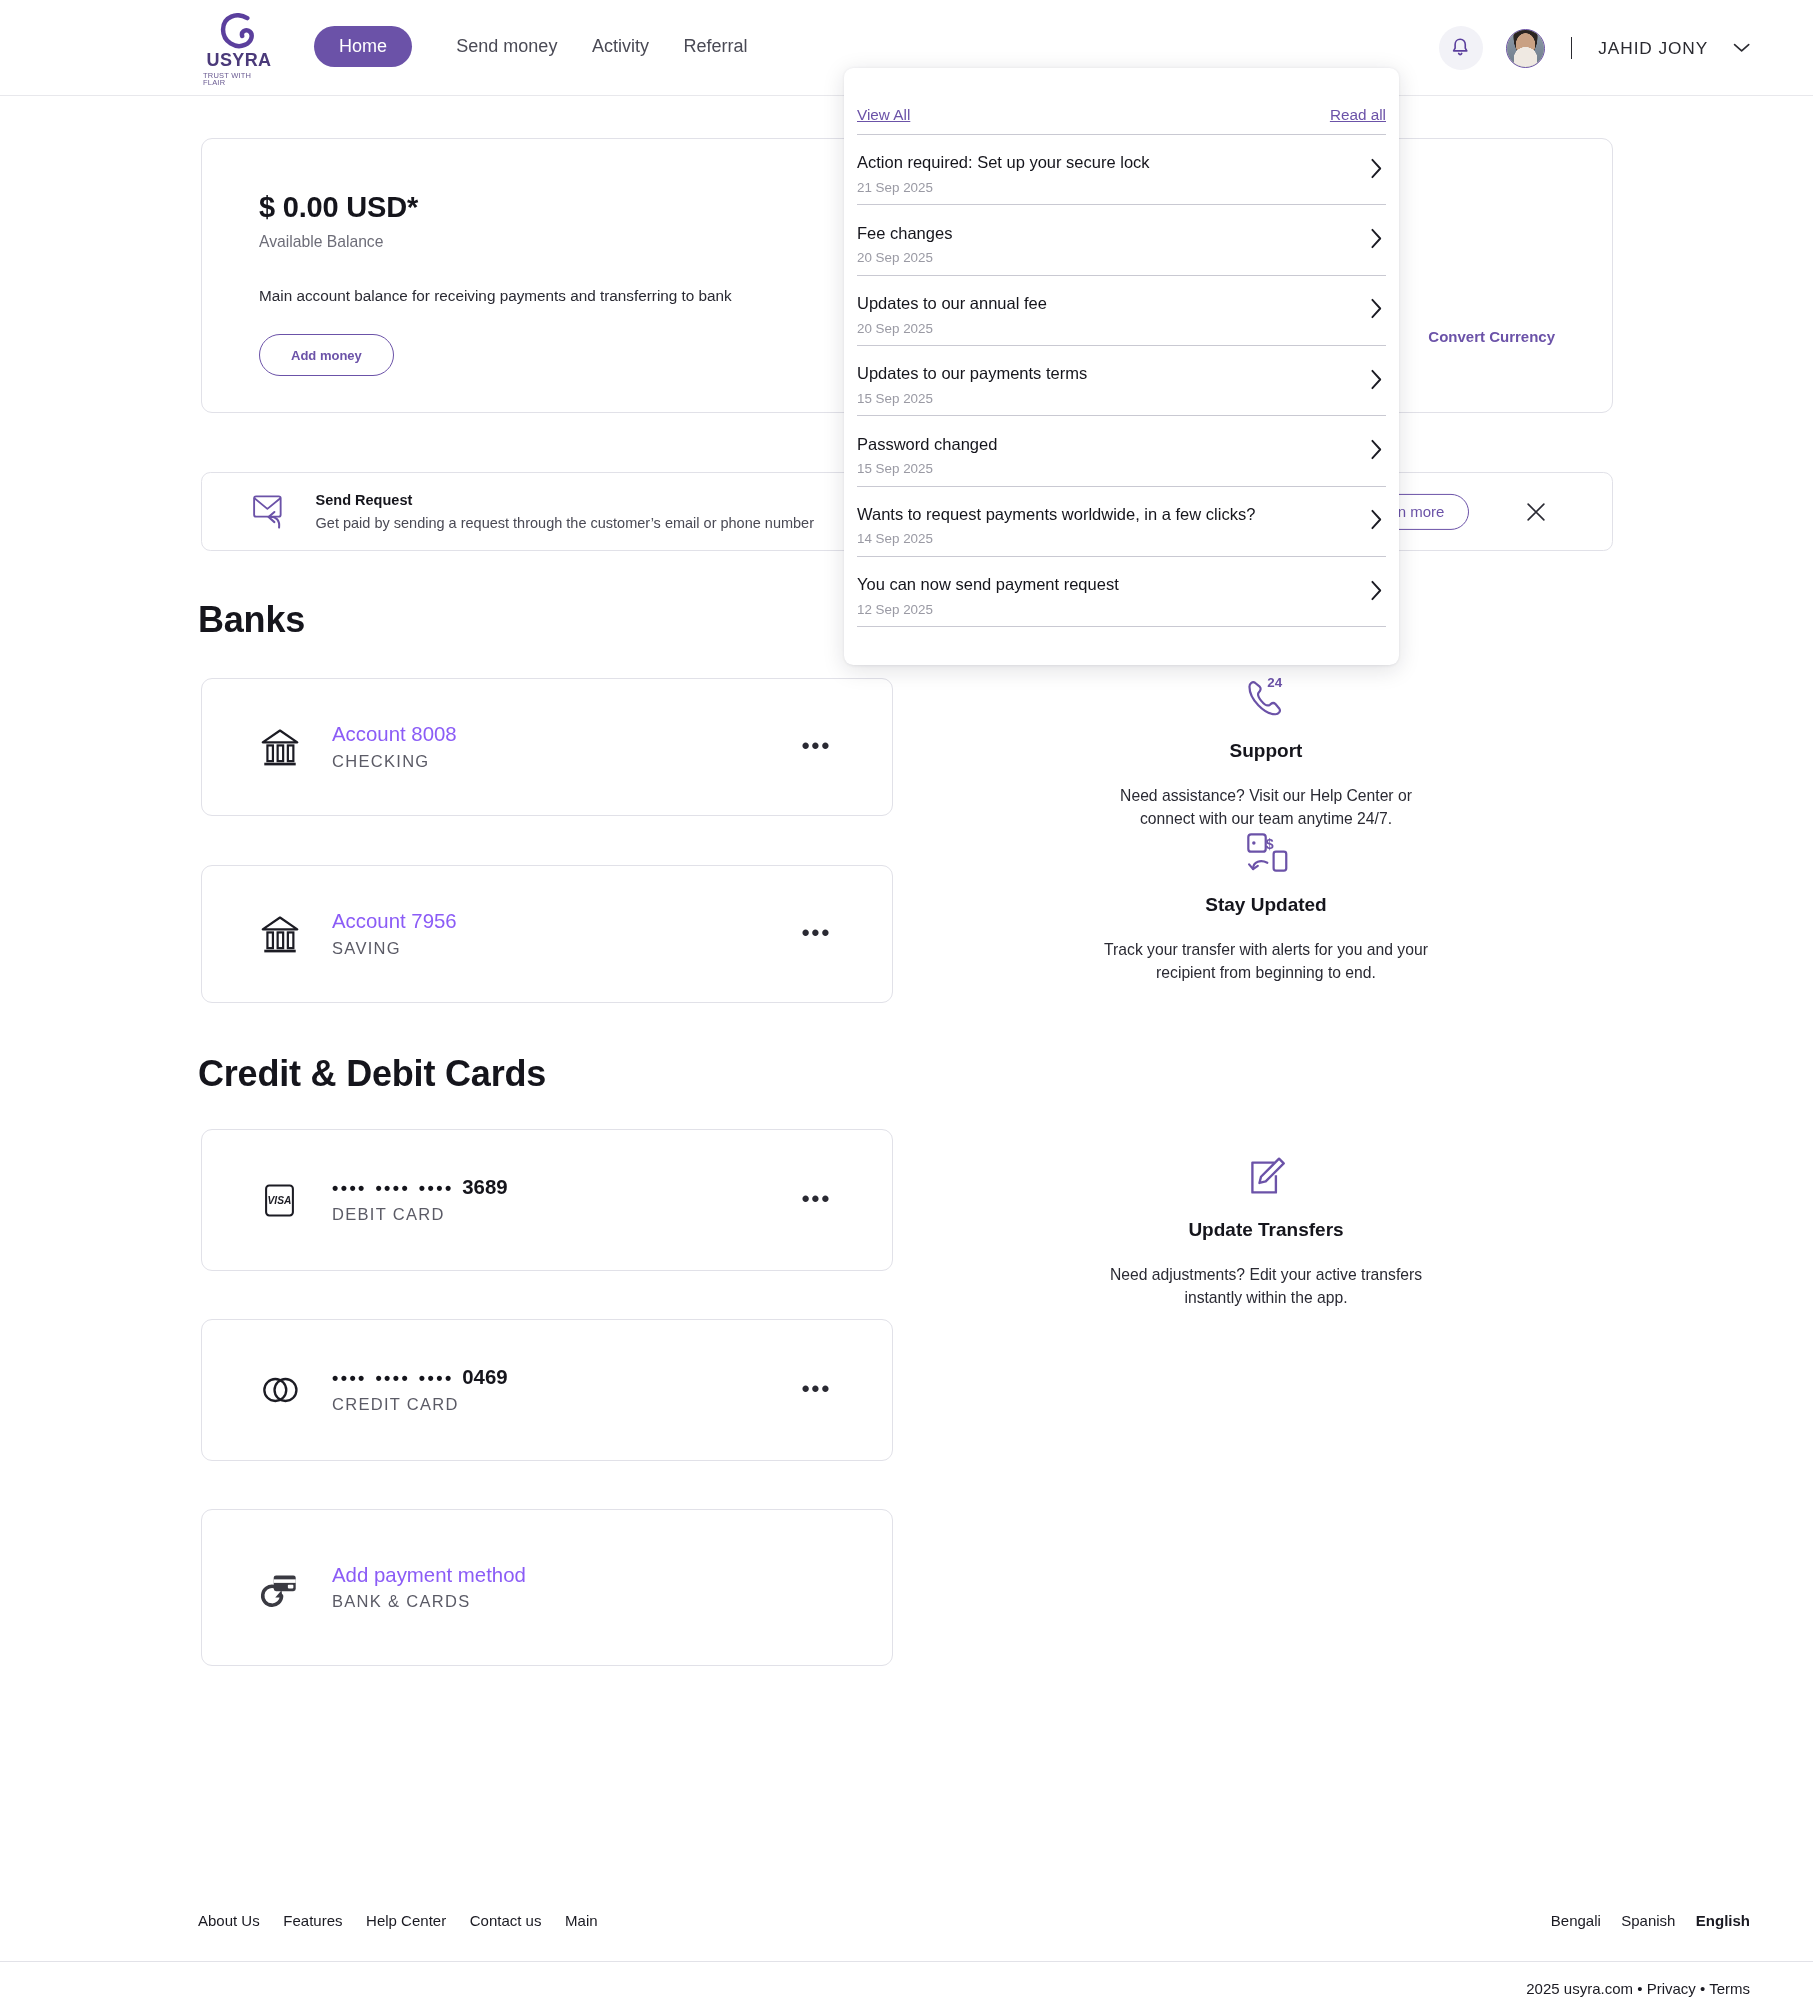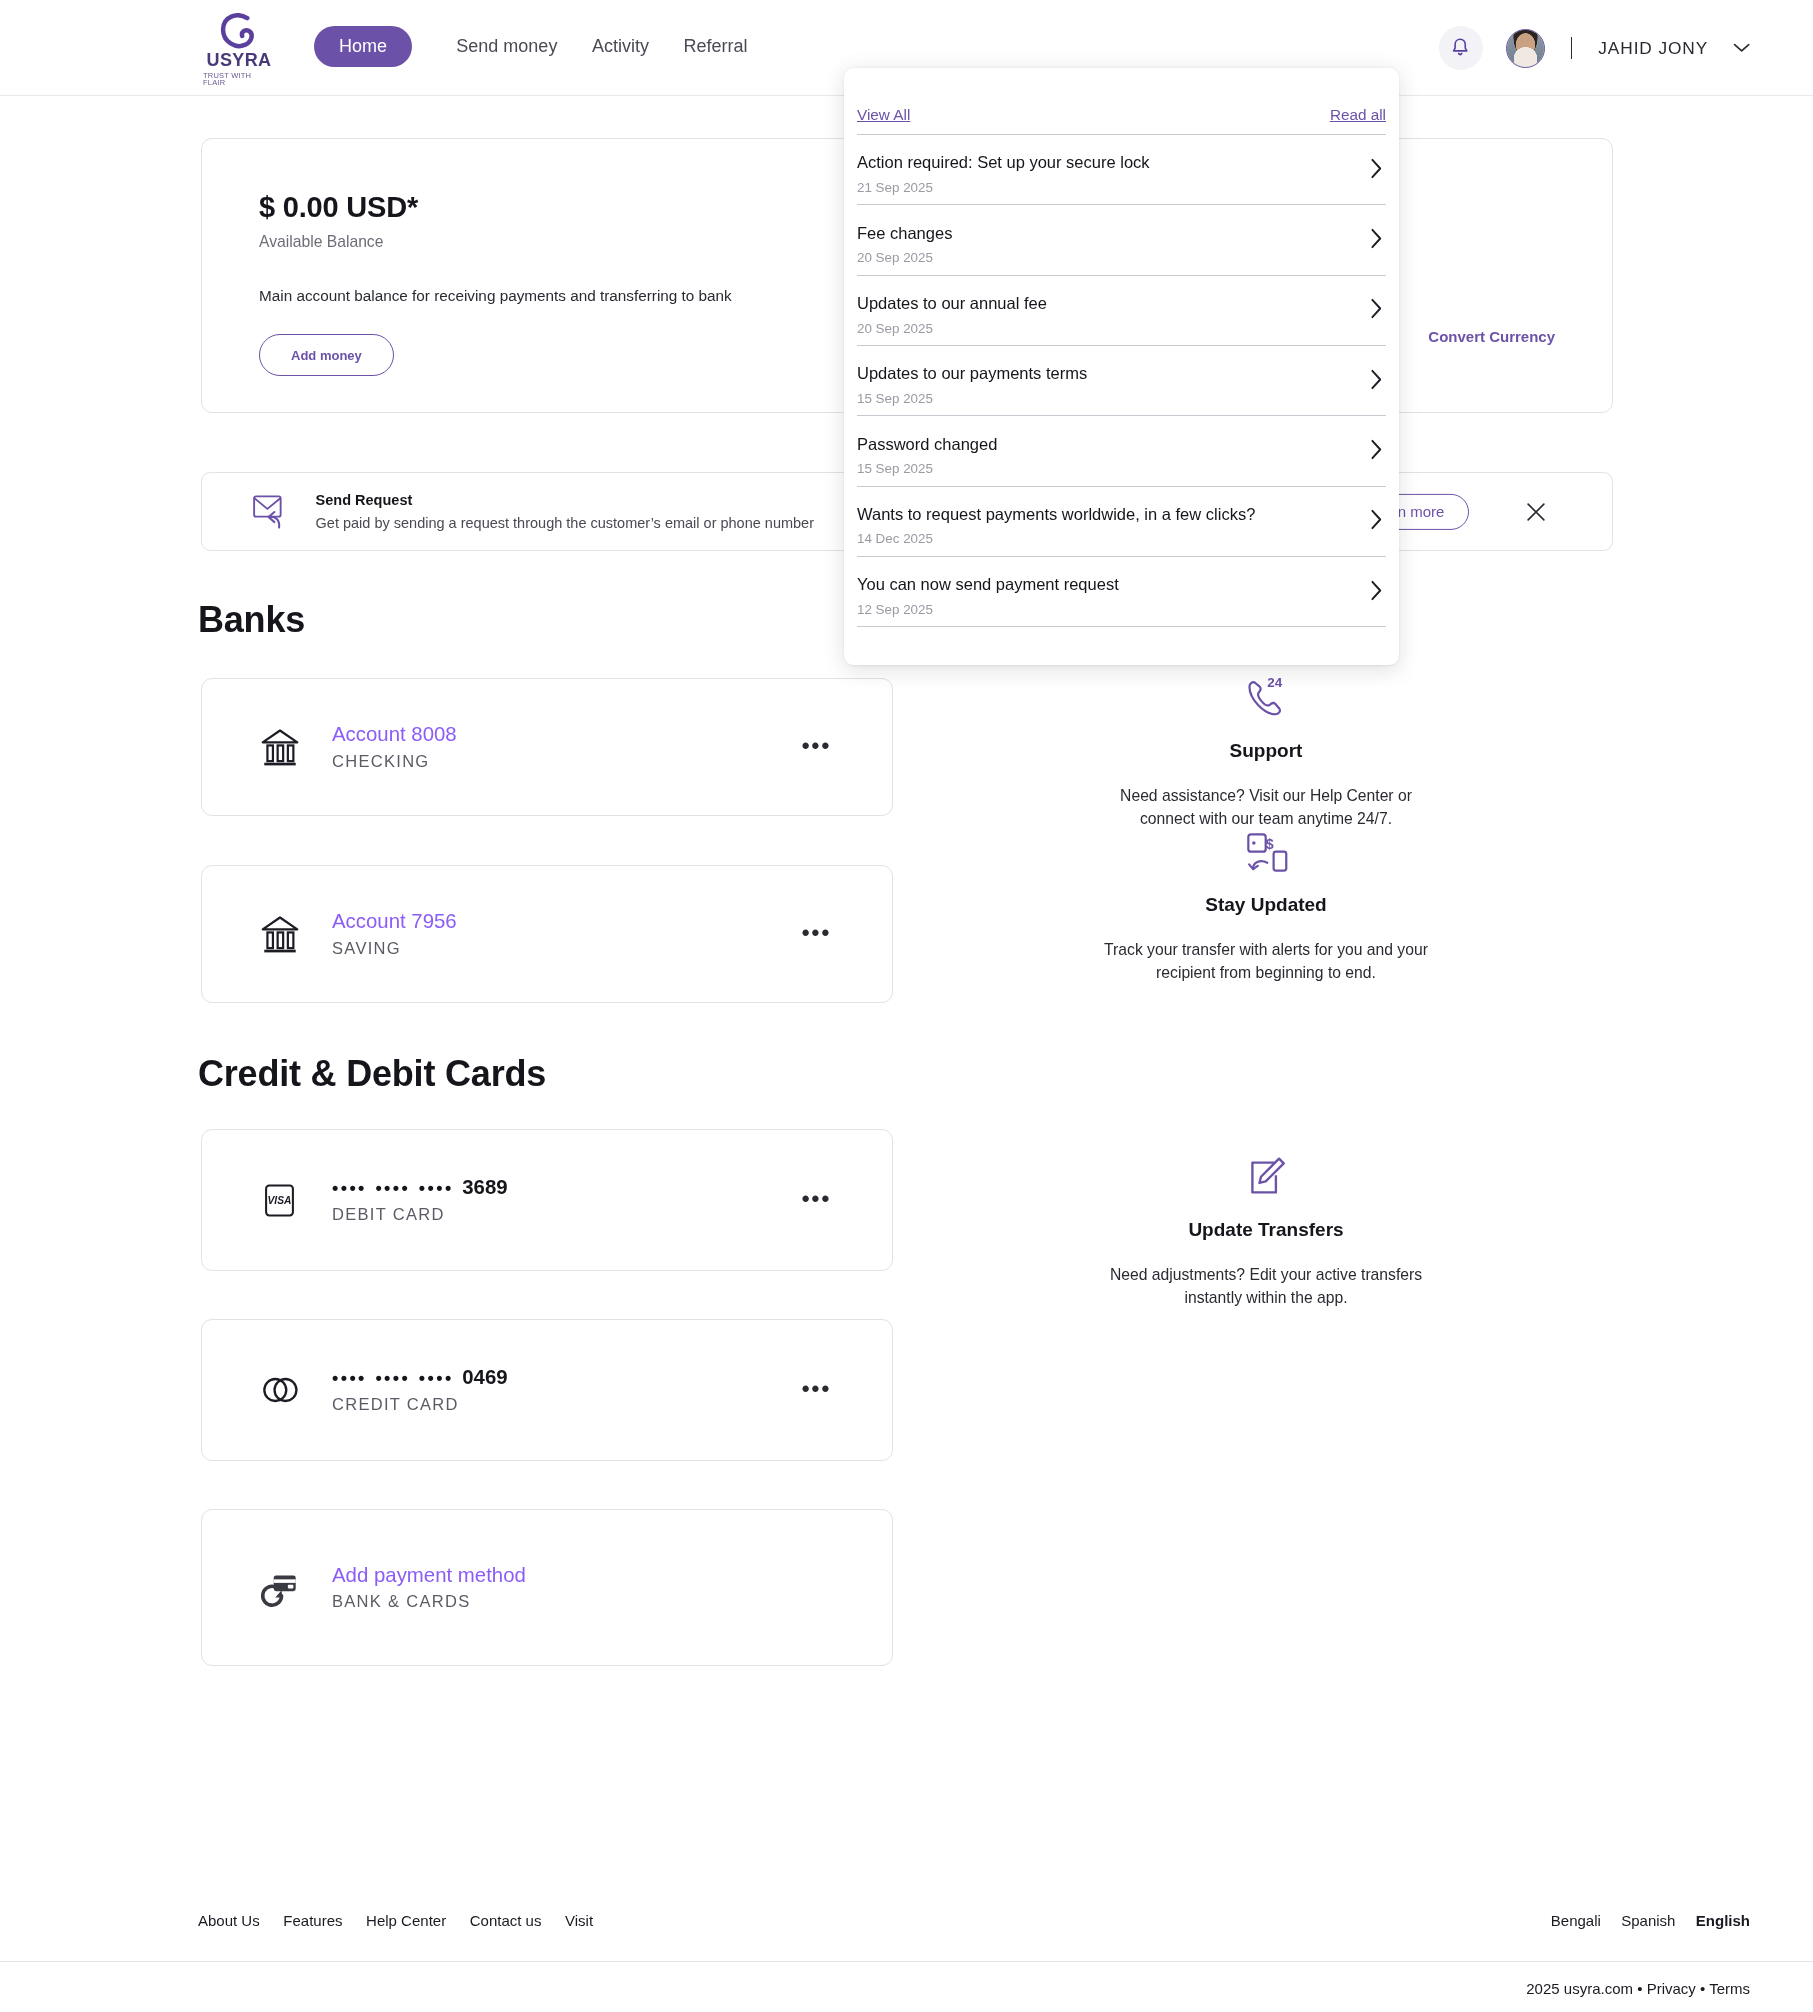--- a/index.html
+++ b/index.html
@@ -441,21 +441,21 @@
       <div class="notif-date">15 Sep 2025</div>
       <span class="notif-chev">
         <svg width="12.6" height="22" viewBox="0 0 16 28">
             <path d="M3 3 L13 14 L3 25" fill="none" stroke="#1c1c24" stroke-width="2.4" stroke-linecap="round" stroke-linejoin="round"></path>
           </svg>
       </span>
     </div>
 
     <div class="notif-item">
       <div class="notif-title">Wants to request payments worldwide, in a few clicks?</div>
-      <div class="notif-date">14 Dec 2025</div>
+      <div class="notif-date">14 Sep 2025</div>
       <span class="notif-chev">
         <svg width="12.6" height="22" viewBox="0 0 16 28">
             <path d="M3 3 L13 14 L3 25" fill="none" stroke="#1c1c24" stroke-width="2.4" stroke-linecap="round" stroke-linejoin="round"></path>
           </svg>
       </span>
     </div>
 
     <div class="notif-item">
       <div class="notif-title">You can now send payment request</div>
       <div class="notif-date">12 Sep 2025</div>
@@ -465,21 +465,21 @@
           </svg>
       </span>
     </div>
   </div>
 
   <div class="footer-links">
     <span>About Us</span>
     <span>Features</span>
     <span>Help Center</span>
     <span>Contact us</span>
-    <span>Visit</span>
+    <span>Main</span>
   </div>
 
   <div class="footer-langs">
     <span>Bengali</span>
     <span>Spanish</span>
     <span class="cur">English</span>
   </div>
 
   <div class="footer-rule"></div>
 

